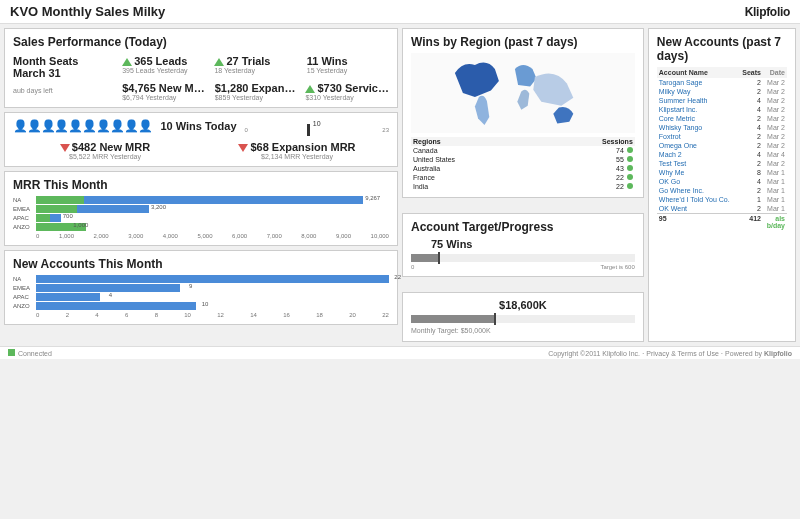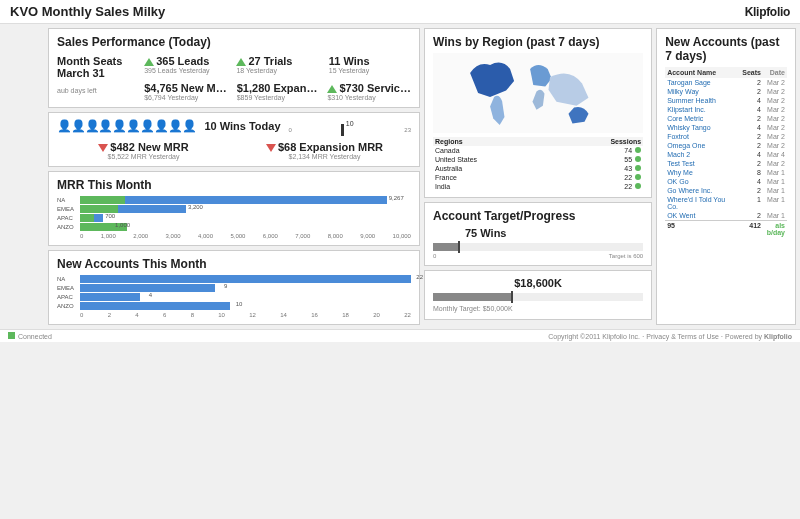--- a/index.html
+++ b/index.html
@@ -1,23 +1,23 @@
 <!DOCTYPE html>
 <html><head>
 <meta charset="utf-8">
 <style>
 * { margin:0; padding:0; box-sizing:border-box; }
 body { font-family: Arial, Helvetica, sans-serif; background:#f0f0f0; color:#222; width:800px; height:519px; overflow:hidden; font-size:9px; }
 .header { background:#fff; border-bottom:1px solid #ddd; padding:4px 10px; display:flex; justify-content:space-between; align-items:center; }
 .header h1 { font-size:13px; font-weight:bold; }
 .logo { font-weight:bold; font-size:12px; letter-spacing:-0.3px; }
 .grid { display:flex; gap:4px; padding:4px; }
-.col-left { width:50%; display:flex; flex-direction:column; gap:4px;margin-left:44px; }
+.col-left { width:50%; display:flex; flex-direction:column; gap:4px; }
 .col-right { width:50%; display:flex; gap:4px; }
-.mid { width:62%; display:flex; flex-direction:column; gap:4px; }
+.mid { width:62%; display:flex; flex-direction:column; gap:15px; }
 .side { width:38%; display:flex; flex-direction:column; gap:4px; }
 .card { background:#fff; border:1px solid #ccc; padding:6px 8px; }
 .card h2 { font-size:12px; font-weight:bold; margin-bottom:4px; }
 .row { display:flex; align-items:center; gap:8px; }
 .metric-col { flex:1; display:flex; flex-direction:column; }
 .metric-row { display:flex; gap:10px; }
 .metric { font-size:11px; font-weight:bold; white-space:nowrap; }
 .sub { font-size:7px; color:#888; }
 .tri-up, .tri-down { display:inline-block; width:0; height:0; border-left:5px solid transparent; border-right:5px solid transparent; vertical-align:middle; margin-right:2px; }
 .tri-up { border-bottom:8px solid #5db85c; }
@@ -274,21 +274,21 @@
               <div class="r">
                 <span>India</span>
                 <span>22<span class="dot"></span></span>
               </div>
             </div>
         </div>
       </div>
 
       <div class="card">
         <h2>Account Target/Progress</h2>
-        <span class="metric" style="margin-left:32px">75 Wins</span>
+        <span class="metric" style="margin-left:20px">75 Wins</span>
         <div class="prog">
           <div class="fill" id="t1fill" style="width: 12%;"></div>
             <div class="mark" id="t1mark" style="left: 12%;"></div>
         </div>
         <div style="display:flex;justify-content:space-between;font-size:6px;color:#888">
           <span>0</span>
             <span>Target is 600</span>
         </div>
       </div>
 

